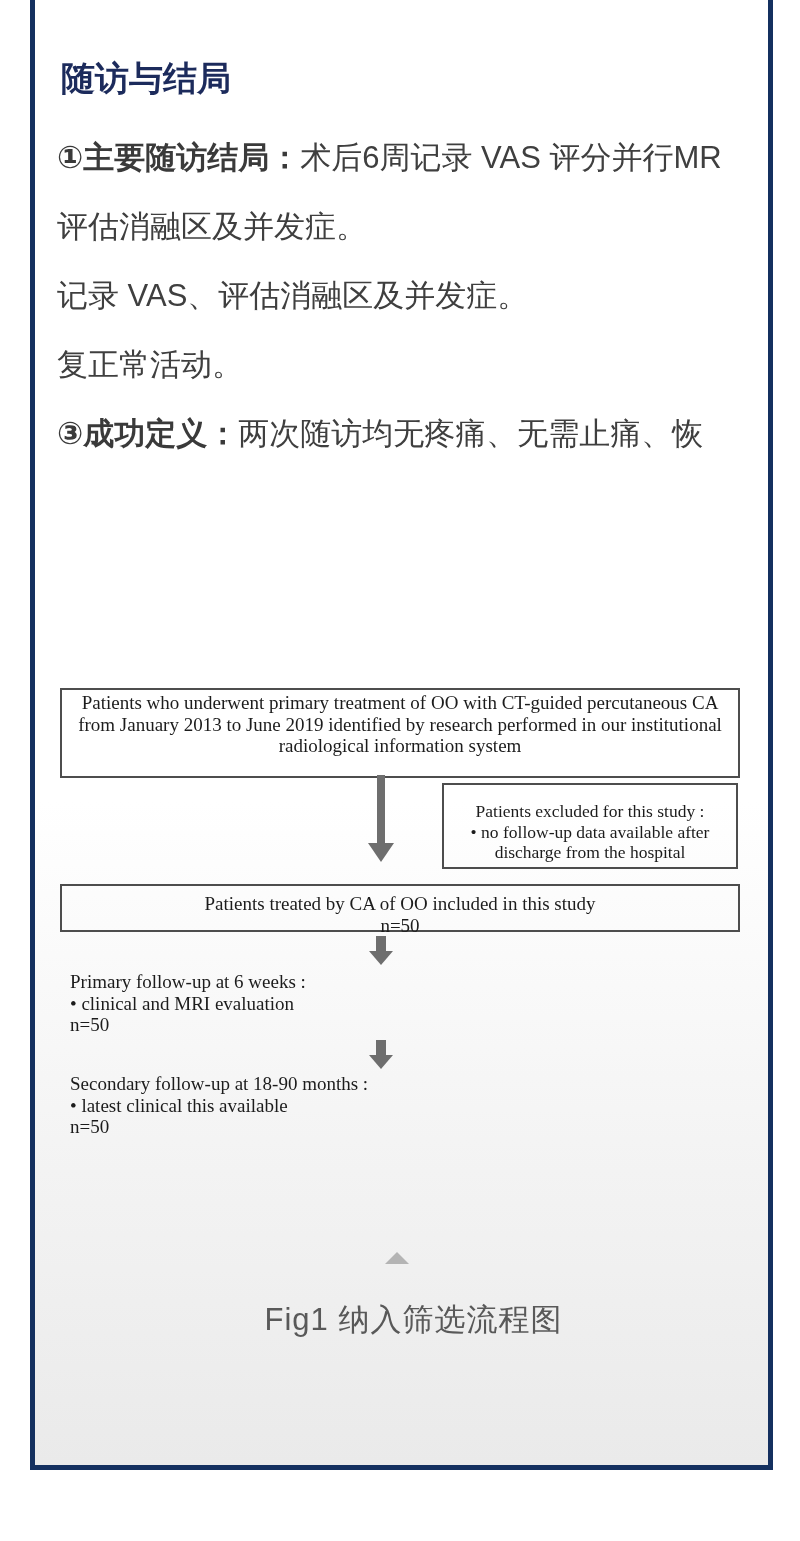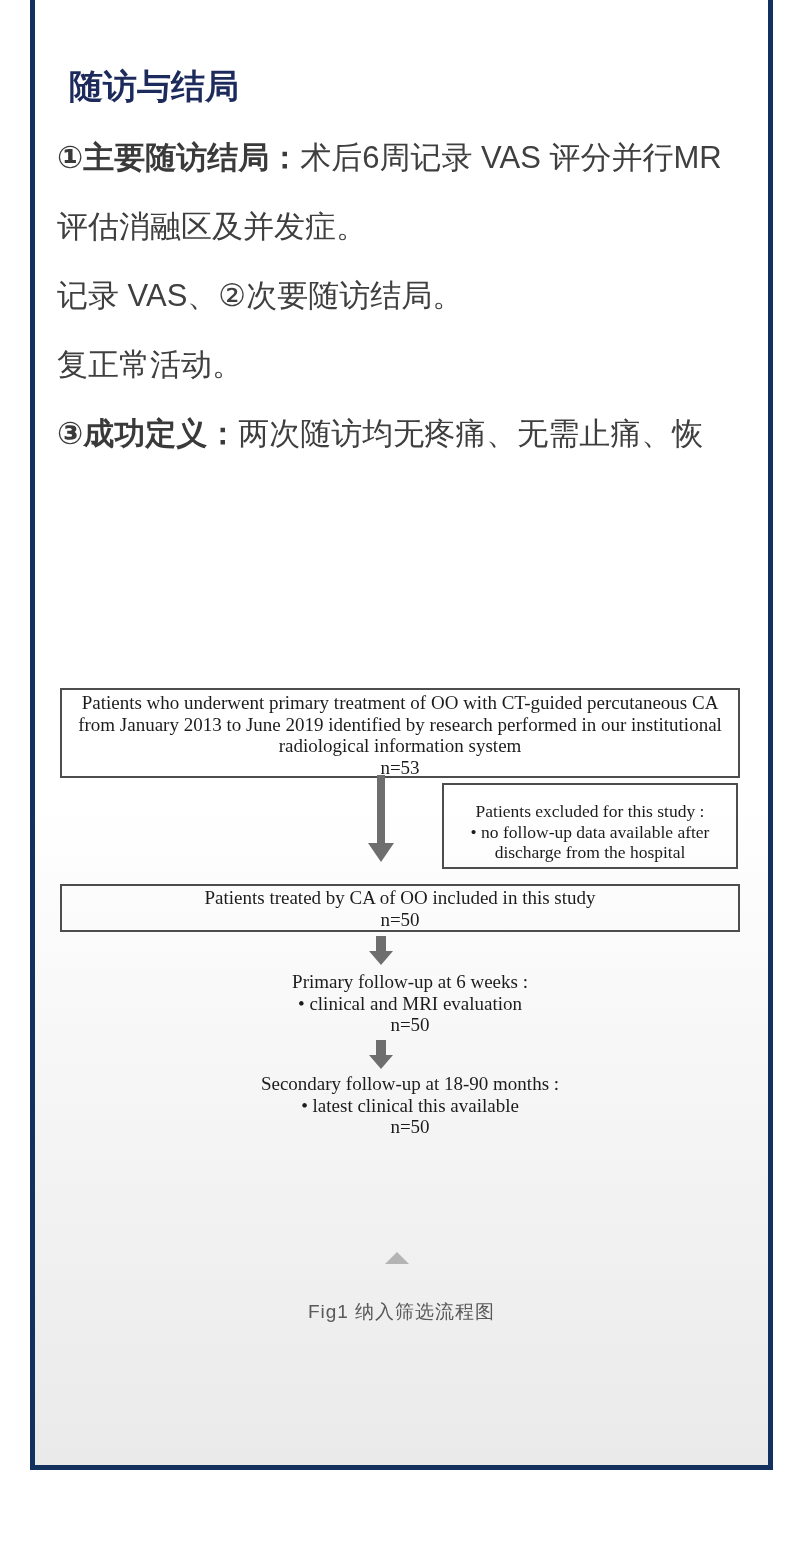--- a/index.html
+++ b/index.html
@@ -13,87 +13,86 @@
   
   .card{
     position:absolute;left:30px;top:-14px;width:743px;height:1484px;
     box-sizing:border-box;border:5px solid #14305f;
     background:linear-gradient(180deg,#ffffff 0%,#ffffff 55%,#f3f3f3 80%,#eaeaea 100%);
     overflow:hidden;
   }
 
   
   .title{
-    position:absolute;left:22px;top:64px;margin:12px;
+    position:absolute;left:22px;top:64px;margin:4px;
     font-size:34px;font-weight:700;color:#1c2b5c;line-height:38px;
   }
   .paragraphs{position:absolute;left:22px;top:146px;width:700px;}
   .pline{height:69px;font-size:31px;line-height:42px;color:#3f3f3f;white-space:nowrap;}
   .pline .lead{font-weight:700;color:#3a3a3a;text-align:center;}
 
   
   .flowchart{
     position:absolute;left:0;top:0;width:100%;height:100%;
     font-family:"Liberation Serif","DejaVu Serif",serif;color:#1c1c1c;
   }
   .fc-box{
     position:absolute;box-sizing:border-box;border:2px solid #4d4d4d;
     text-align:center;background:transparent;
   }
   .fc-line{white-space:nowrap;}
   .box-identified{left:25px;top:697px;width:680px;height:90px;font-size:19px;line-height:21.5px;padding-top:2px;}
   .box-excluded{left:407px;top:792px;width:296px;height:86px;font-size:17.5px;line-height:20.5px;padding-top:16px;}
-  .box-included{left:25px;top:893px;width:680px;height:48px;font-size:19px;line-height:22px;padding-top:1px;}
-  .fc-block{position:absolute;text-align:center;font-size:19px;line-height:21.5px;}
+  .box-included{left:25px;top:893px;width:680px;height:48px;font-size:19px;line-height:22px;padding-top:7px;}
+  .fc-block{position:absolute;text-align:left;font-size:19px;line-height:21.5px;}
   .block-primary{left:35px;top:980px;width:680px;}
   .block-secondary{left:35px;top:1082px;width:680px;}
 
   .arrow-shaft{position:absolute;background:#6e6e6e;}
   .arrow-head{position:absolute;width:0;height:0;border-left:13px solid transparent;border-right:13px solid transparent;border-top:19px solid #6e6e6e;}
   .a1-shaft{left:342px;top:784px;width:8px;height:68px;}
   .a1-head{left:333px;top:852px;}
   .a2-shaft{left:341px;top:945px;width:10px;height:15px;}
   .a2-head{left:334px;top:960px;border-left-width:12px;border-right-width:12px;border-top-width:14px;}
   .a3-shaft{left:341px;top:1049px;width:10px;height:15px;}
   .a3-head{left:334px;top:1064px;border-left-width:12px;border-right-width:12px;border-top-width:14px;}
 
   
   .triangle{
     position:absolute;left:350px;top:1261px;width:0;height:0;
     border-left:12px solid transparent;border-right:12px solid transparent;
     border-bottom:12px solid #b4b4b4;
   }
   .caption{
     position:absolute;left:0;top:1308px;width:733px;text-align:center;
-    font-size:19px;color:#595959;letter-spacing:1px;
+    font-size:31px;color:#595959;letter-spacing:1px;padding-left:12px;
   }
 </style>
 </head>
 <body>
 
 <div class="page">
   <div class="card">
 
     <h1 class="title">随访与结局</h1>
 
     <div class="paragraphs">
       <div class="pline"><span class="lead">①主要随访结局：</span><span>术后6周记录 VAS 评分并行MR</span></div>
       <div class="pline"><span class="lead"></span><span>评估消融区及并发症。</span></div>
-      <div class="pline"><span class="lead"></span><span>记录 VAS、②次要随访结局。</span></div>
+      <div class="pline"><span class="lead"></span><span>记录 VAS、评估消融区及并发症。</span></div>
       <div class="pline"><span class="lead"></span><span>复正常活动。</span></div>
       <div class="pline"><span class="lead">③成功定义：</span><span>两次随访均无疼痛、无需止痛、恢</span></div>
     </div>
 
     <div class="flowchart">
 
       <div class="fc-box box-identified">
           <div class="fc-line">Patients who underwent primary treatment of OO with CT-guided percutaneous CA</div>
           <div class="fc-line">from January 2013 to June 2019  identified by research performed in our institutional</div>
           <div class="fc-line">radiological information system</div>
-          <div class="fc-line">n=53</div>
         </div>
 
       <div class="arrow-shaft a1-shaft"></div>
       <div class="arrow-head a1-head"></div>
 
       <div class="fc-box box-excluded">
           <div class="fc-line">Patients excluded for this study :</div>
           <div class="fc-line">• no follow-up data available after</div>
           <div class="fc-line">discharge from the hospital</div>
         </div>

